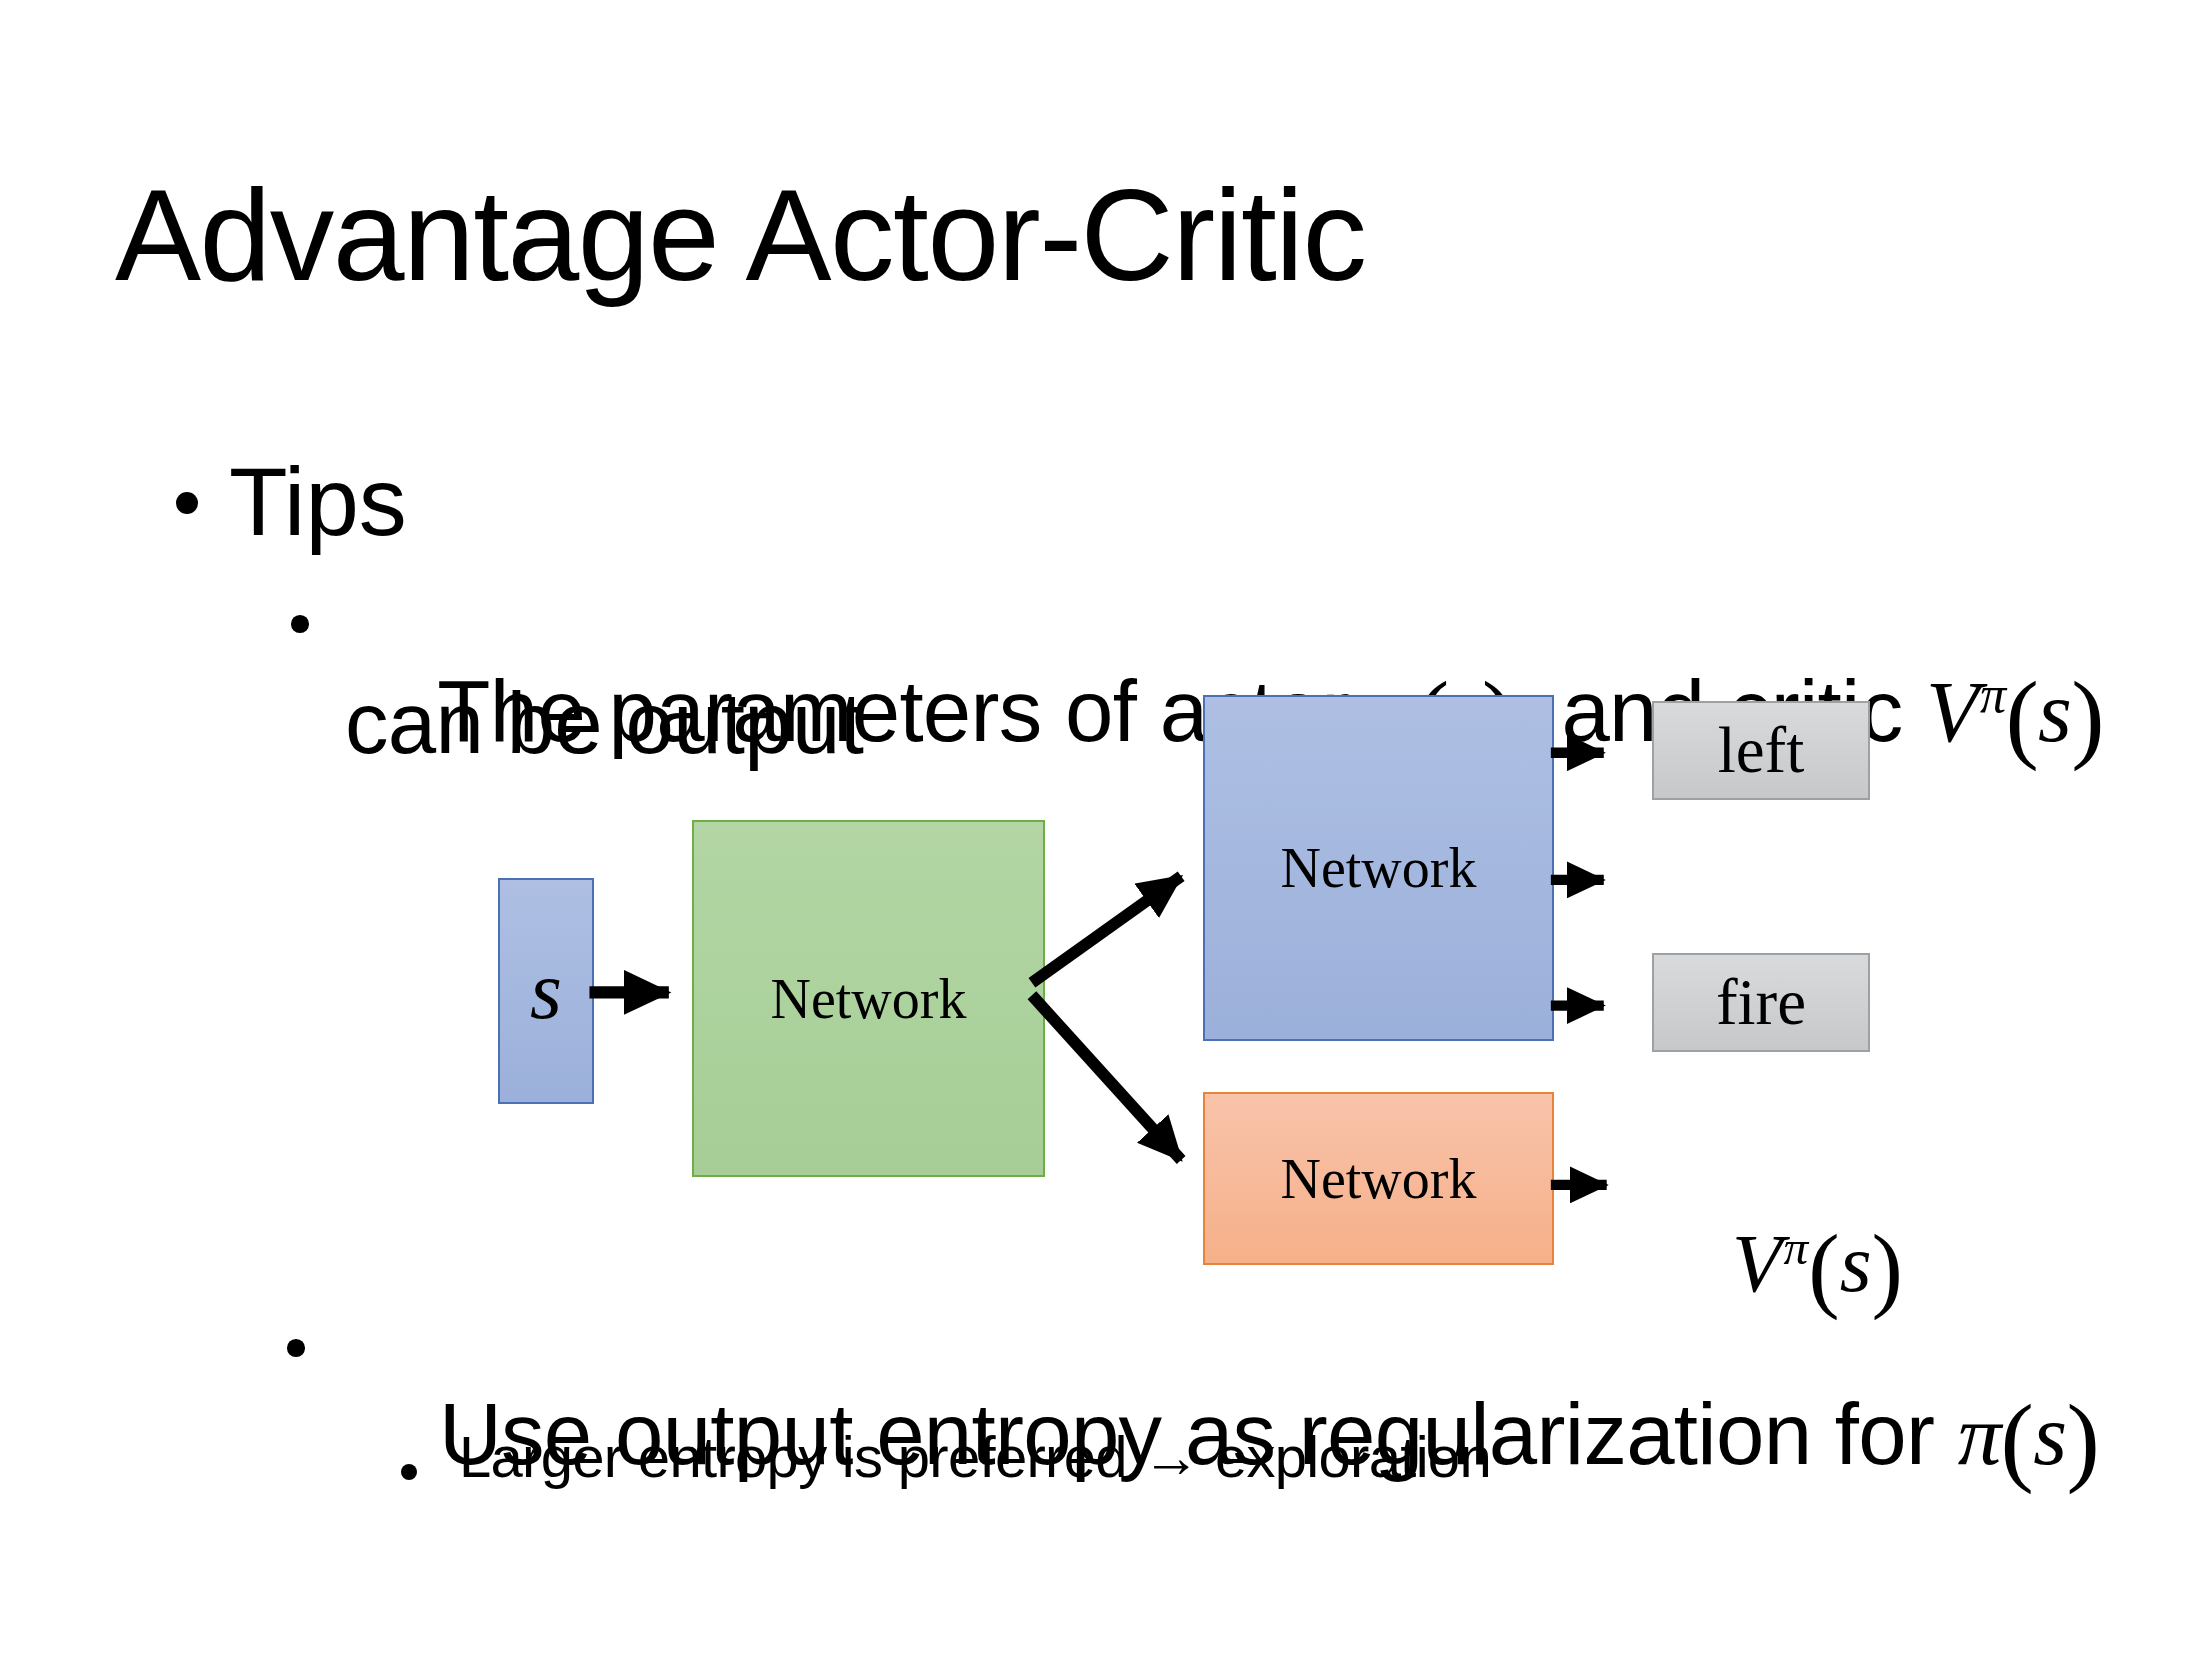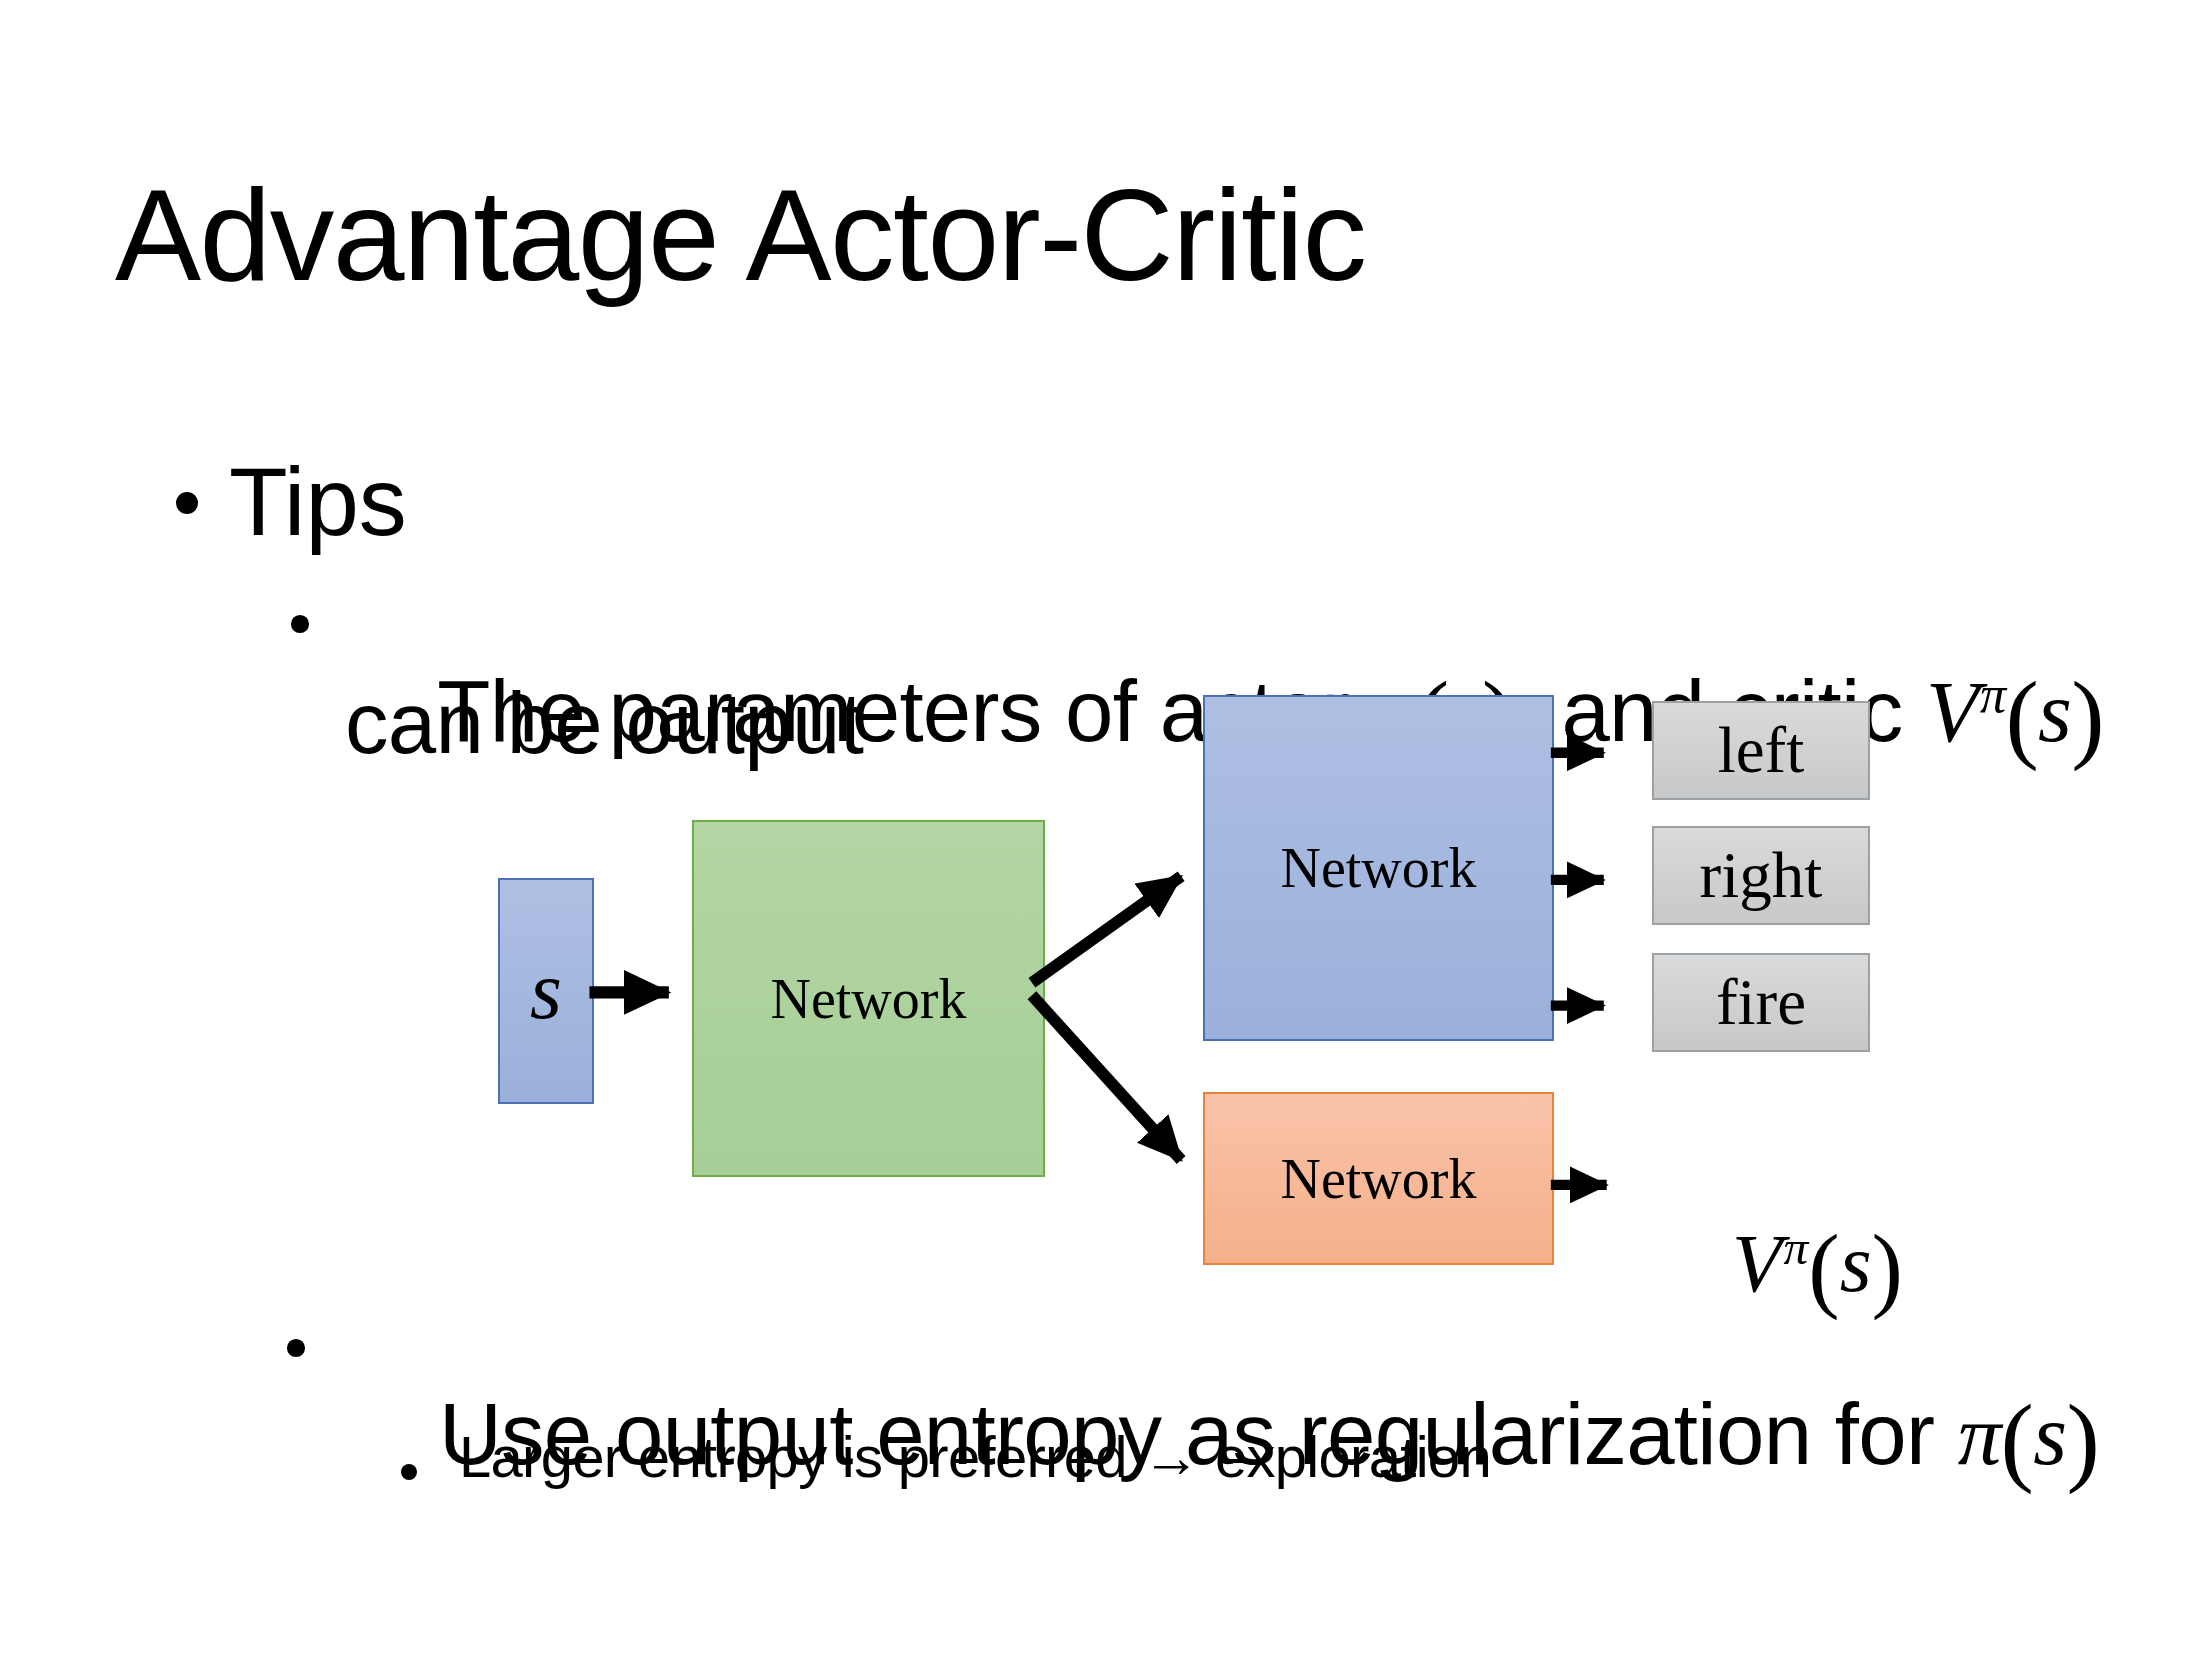--- a/index.html
+++ b/index.html
@@ -54,23 +54,20 @@
     <span class="netlabel">Network</span>
   </div>
 
   <div class="abs box criticbox" style="left:1195px;top:1092px;width:351px;height:173px;">
     <span class="netlabel">Network</span>
   </div>
 
   <div class="abs box actionbox" style="left:1644px;top:701px;width:218px;height:99px;">
     <span class="actionlabel">left</span>
   </div>
-  <div class="abs box actionbox" style="left:1644px;top:826px;width:218px;height:99px;">
-    <span class="actionlabel">right</span>
-  </div>
   <div class="abs vout" style="left:1650px;top:1141px;">
     <span class="mi">V</span><span class="msup">π</span><span class="mp">(</span><span class="mi">s</span><span class="mp">)</span>
   </div>
 
   <div class="abs box actionbox" style="left:1644px;top:953px;width:218px;height:99px;">
     <span class="actionlabel">fire</span>
   </div>
 
   <svg class="abs" style="left:0;top:0;" width="2205" height="1654" viewBox="0 0 3000 2250">
     <defs>

